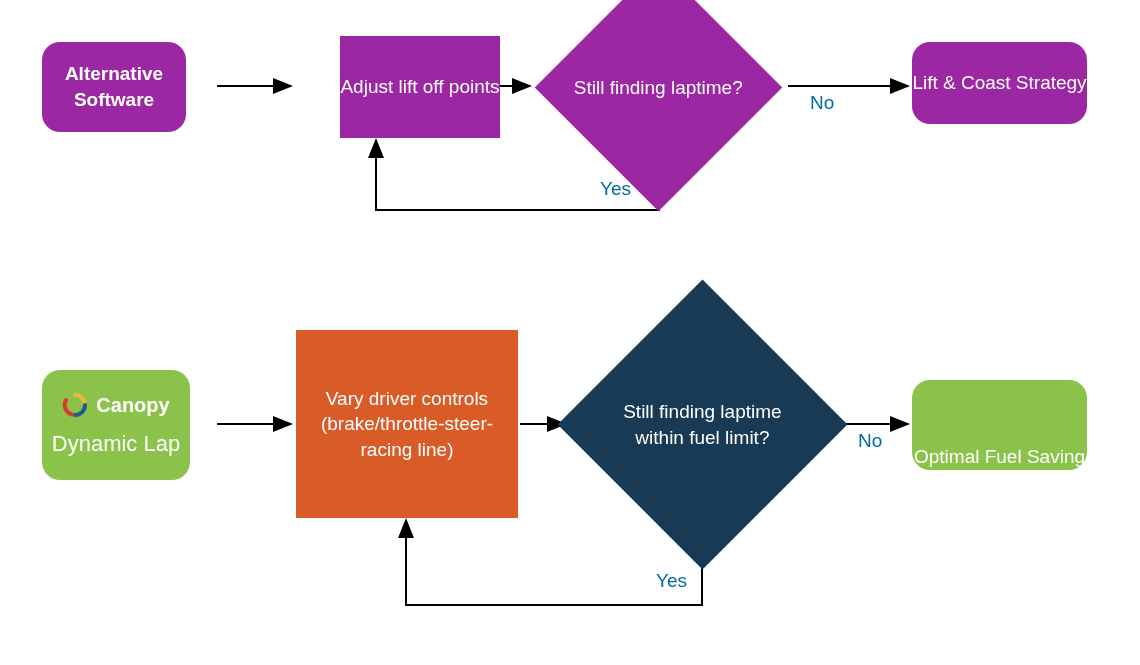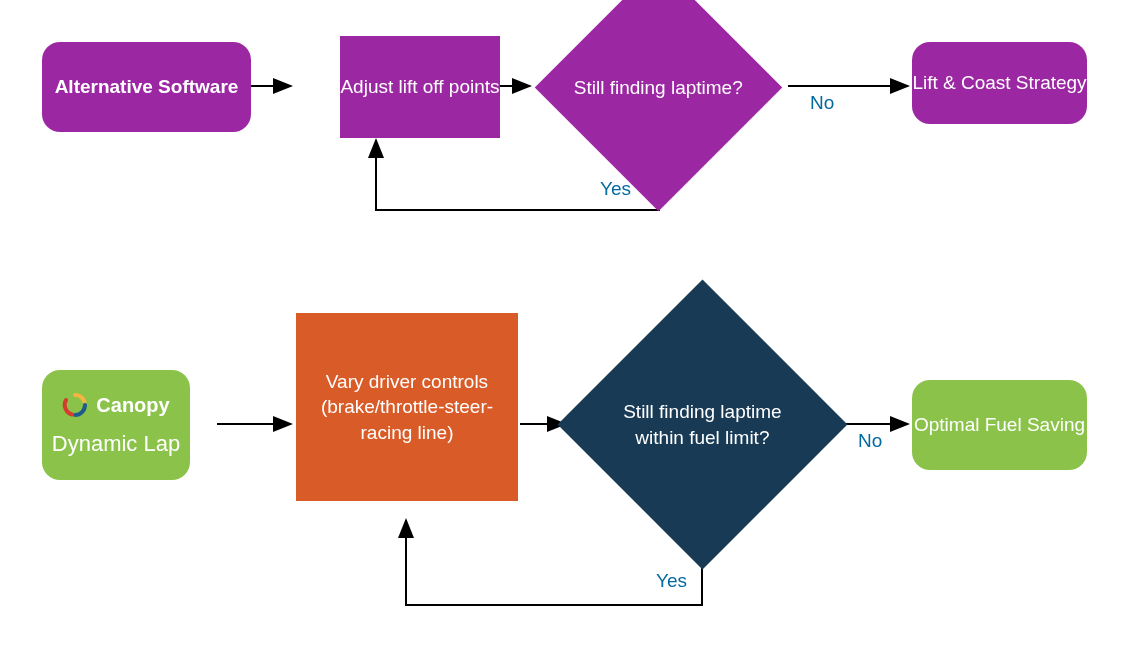--- a/index.html
+++ b/index.html
@@ -84,21 +84,21 @@
 
   <line x1="217" y1="424" x2="291" y2="424" stroke="#000" stroke-width="2" marker-end="url(#arrowhead)"></line>
 
   <line x1="520" y1="424" x2="565" y2="424" stroke="#000" stroke-width="2" marker-end="url(#arrowhead)"></line>
 
   <line x1="845" y1="424" x2="908" y2="424" stroke="#000" stroke-width="2" marker-end="url(#arrowhead)"></line>
 
   <polyline points="702,556 702,605 406,605 406,520" fill="none" stroke="#000" stroke-width="2" marker-end="url(#arrowhead)"></polyline>
 </svg>
 
-<div class="node rounded-rect purple bold" style="left:42px; top:42px; width:209px; height:90px;">
+<div class="node rounded-rect purple bold" style="left:42px; top:42px; width:144px; height:90px;">
   <span>Alternative Software</span>
 </div>
 
 <div class="node rect purple" style="left:296px; top:36px; width:160px; height:102px;margin-left:44px;">
   <span>Adjust lift off points</span>
 </div>
 
 <div class="node diamond purple" style="left:571px; top:0px; width:175px; height:175px;">
   <div class="inner">
     <span>Still finding laptime?</span>
@@ -120,29 +120,29 @@
         <path d="M 13 3 A 10 10 0 0 1 22.5 10" stroke="#f4b342" stroke-width="4" fill="none" stroke-linecap="round"></path>
         <path d="M 23 13 A 10 10 0 0 1 13 23" stroke="#1e5a8d" stroke-width="4" fill="none" stroke-linecap="round"></path>
         <path d="M 10 22.5 A 10 10 0 0 1 4 8" stroke="#d43c2e" stroke-width="4" fill="none" stroke-linecap="round"></path>
       </svg>
     </span>
     <span class="bold" style="font-size:20px;">Canopy</span>
   </div>
   <span style="font-size:22px;">Dynamic Lap</span>
 </div>
 
-<div class="node rect orange" style="left:296px; top:313px; width:222px; height:188px; padding:0 10px;">
+<div class="node rect orange" style="left:296px; top:330px; width:222px; height:188px; padding:0 10px;">
   <span>Vary  driver controls (brake/throttle-steer-racing line)</span>
 </div>
 
 <div class="node diamond navy" style="left:600px; top:322px; width:205px; height:205px;">
   <div class="inner" style="width:185px;">
     <span>Still finding laptime within fuel limit?</span>
   </div>
 </div>
 
 <div class="edge-label" style="left:858px; top:430px;">No</div>
 
 <div class="edge-label" style="left:656px; top:570px;">Yes</div>
 
-<div class="node rounded-rect green" style="left:912px; top:380px; width:175px; height:90px;">
+<div class="node rounded-rect green" style="left:912px; top:380px; width:175px; height:90px;align-items:flex-end;">
   <span>Optimal Fuel Saving</span>
 </div>
 
 </body></html>

